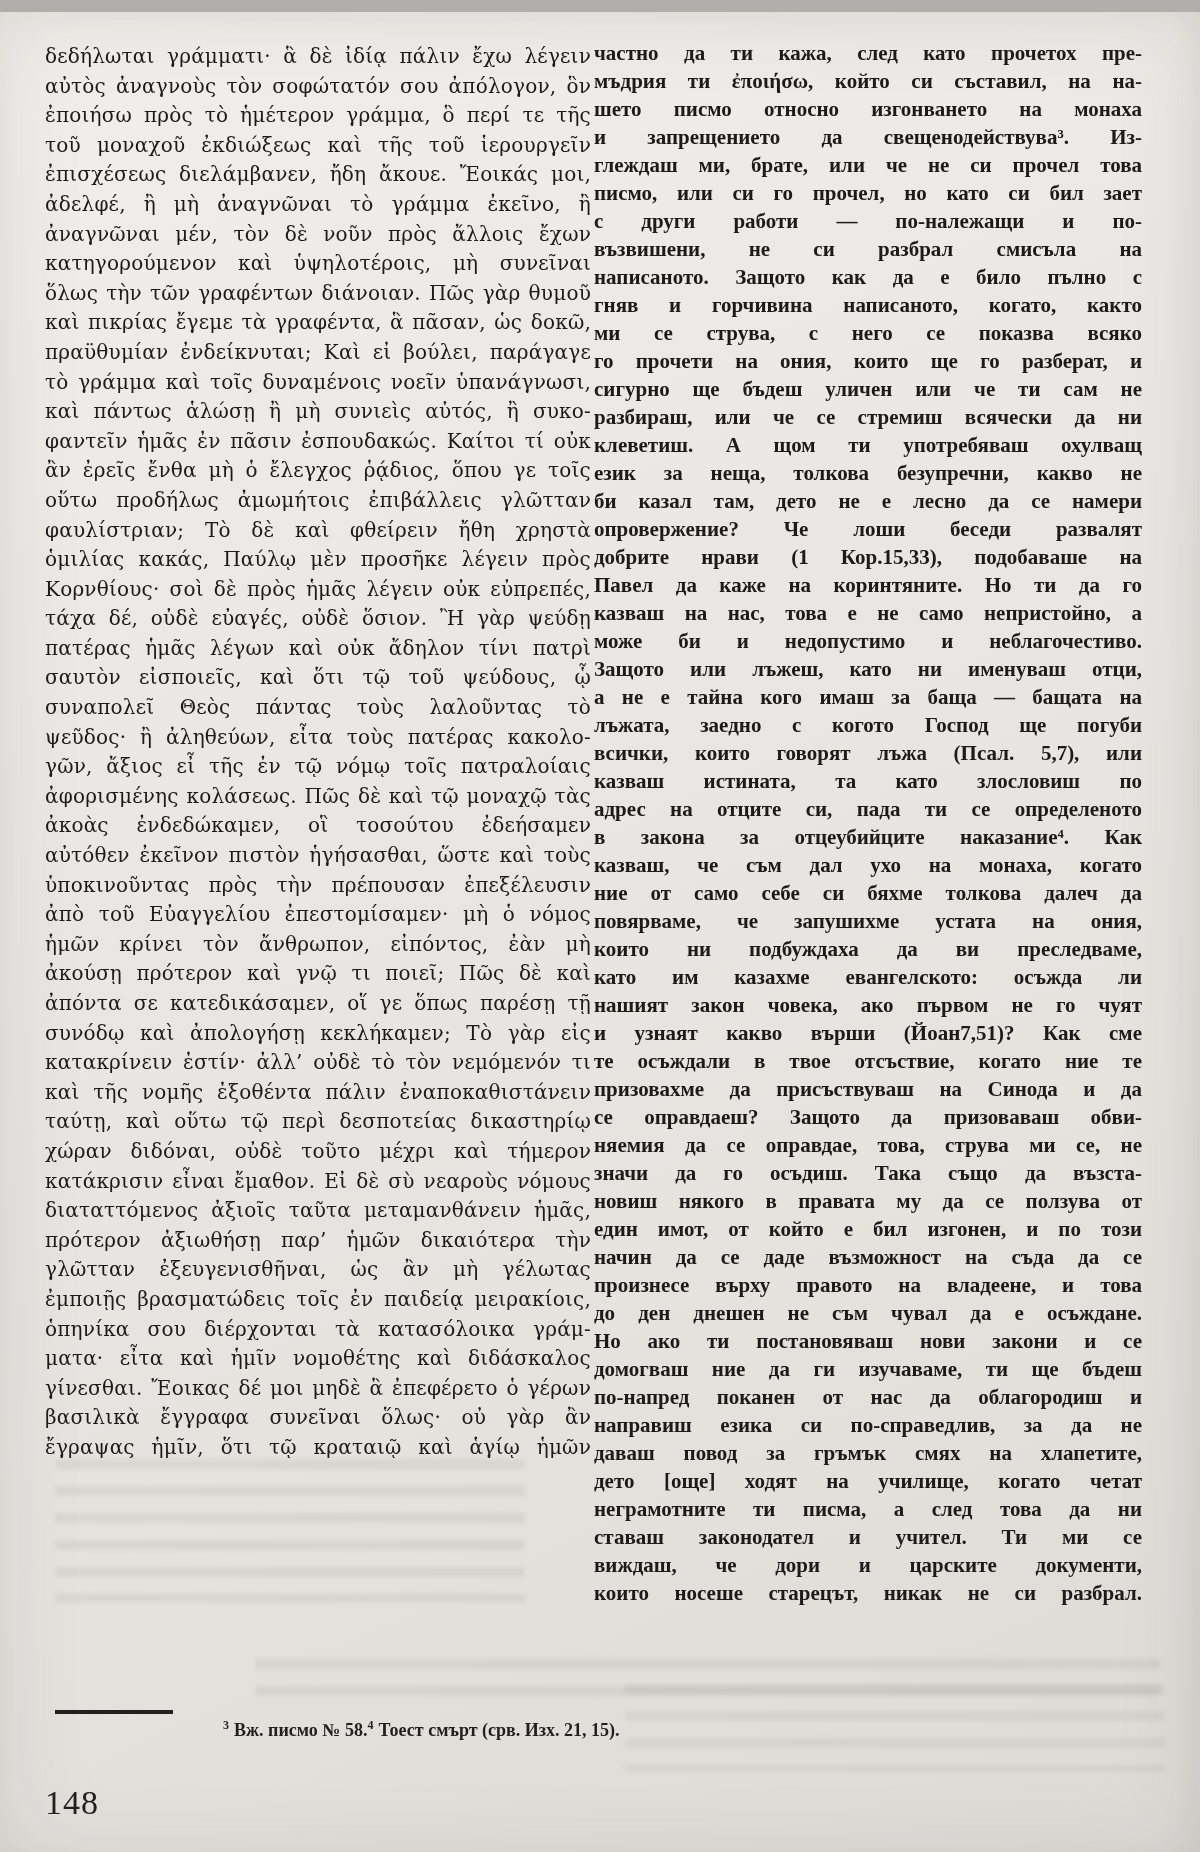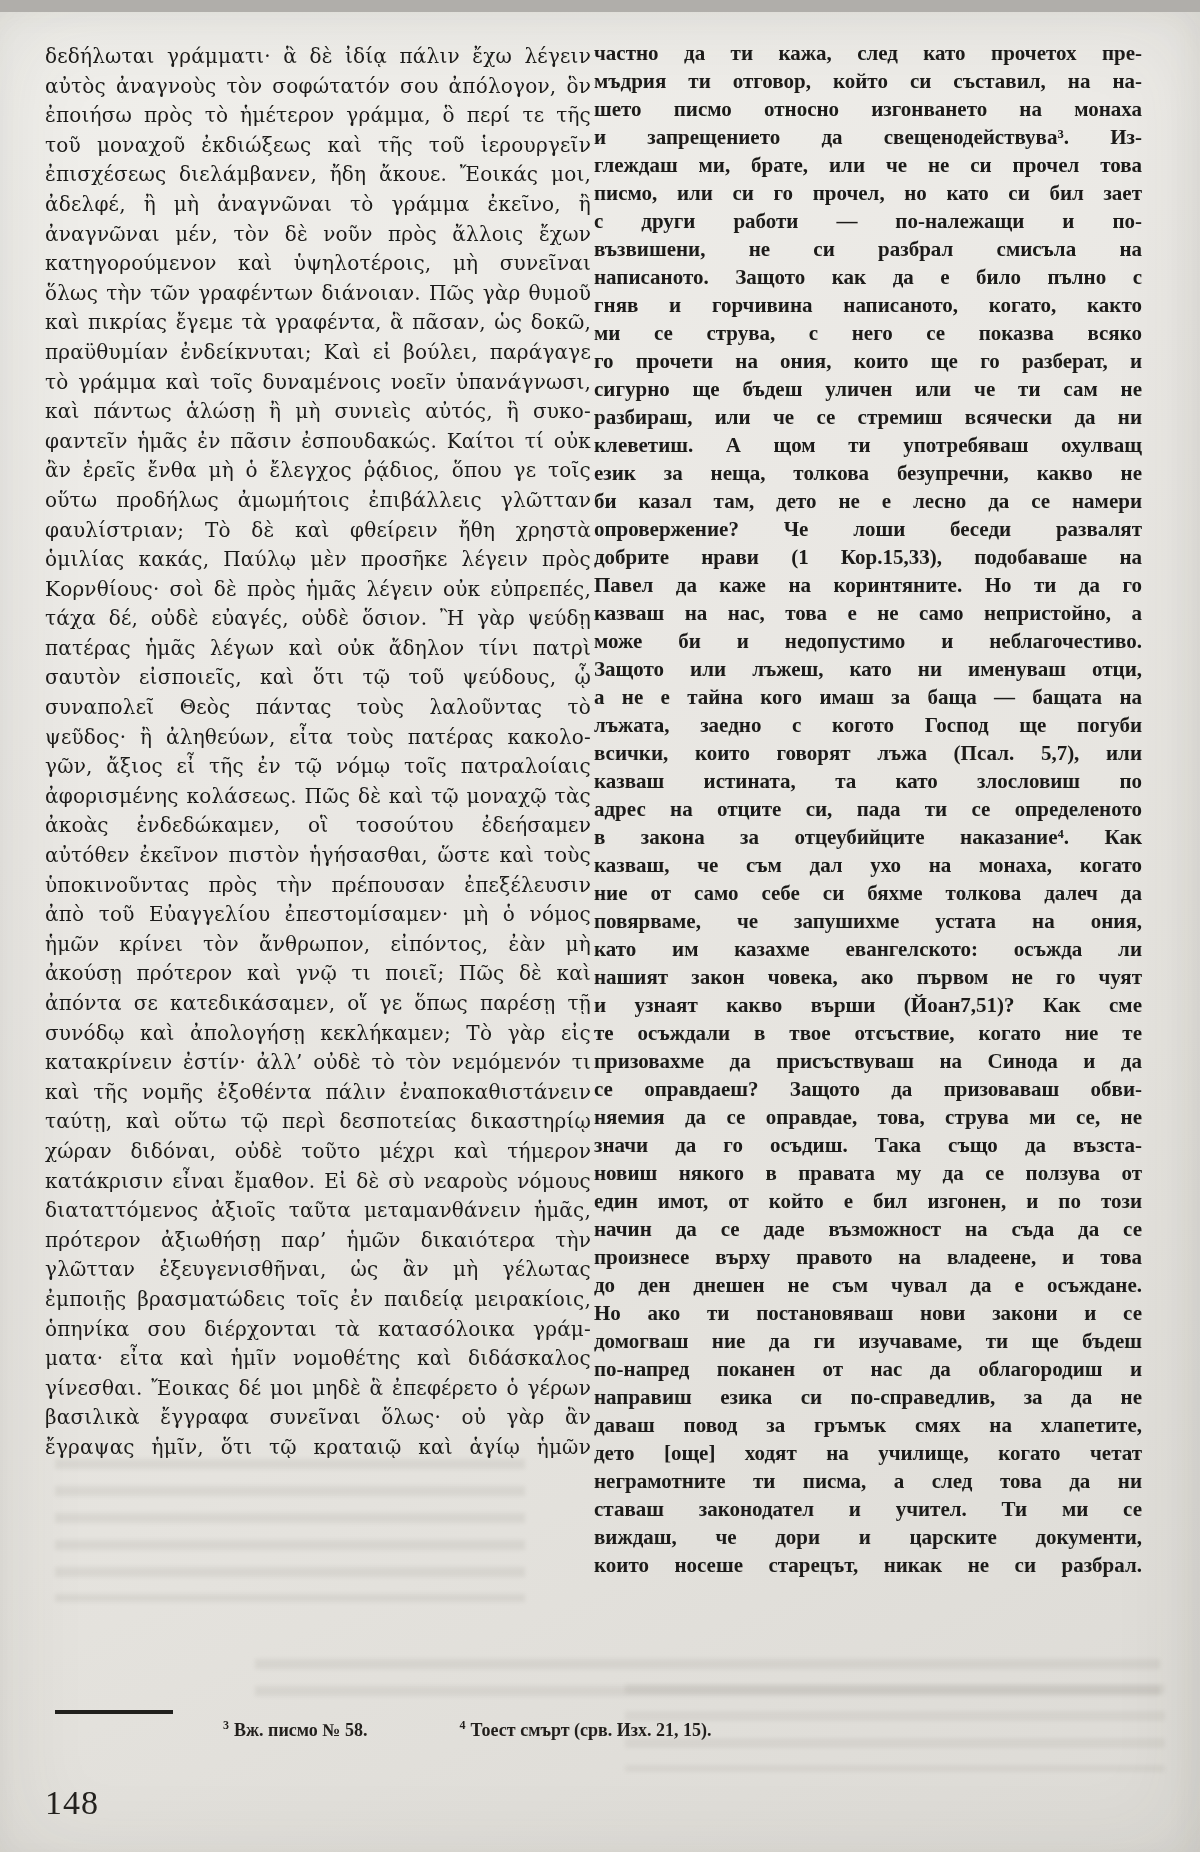--- a/index.html
+++ b/index.html
@@ -32,21 +32,21 @@
     font-family:"Liberation Serif","DejaVu Serif",serif;
     font-size:21px; line-height:28px; height:28px;
     font-weight:700;
   }
   .footnote-rule {
     position:absolute; left:55px; top:1698px;
     width:118px; height:4px; background:#21201d;
   }
   .footnotes {
     position:absolute; left:45px; top:1706px; width:1100px;
-    display:flex; gap:92px; padding-left:178px; box-sizing:border-box;
+    display:flex; padding-left:178px; box-sizing:border-box;
     font-family:"Liberation Serif","DejaVu Serif",serif;
     font-size:18px; font-weight:700; color:#221f1c;text-align:center;
   }
   .footnotes sup { font-size:12px; margin-right:5px; }
   .page-number {
     position:absolute; left:45px; top:1772px;
     font-family:"Liberation Serif","DejaVu Serif",serif;
     font-size:34px; font-weight:400; color:#23211e;
     letter-spacing:1px;
   }
@@ -162,21 +162,21 @@
 
       <div class="line">βασιλικὰ ἔγγραφα συνεῖναι ὅλως· οὐ γὰρ ἂν</div>
 
       <div class="line">ἔγραψας ἡμῖν, ὅτι τῷ κραταιῷ καὶ ἁγίῳ ἡμῶν</div>
     </div>
 
   <div class="col col-bulg">
 
       <div class="line">частно да ти кажа, след като прочетох пре-</div>
 
-      <div class="line">мъдрия ти отговор, който си съставил, на на-</div>
+      <div class="line">мъдрия ти ἐποιήσω, който си съставил, на на-</div>
 
       <div class="line">шето писмо относно изгонването на монаха</div>
 
       <div class="line">и запрещението да свещенодействува³. Из-</div>
 
       <div class="line">глеждаш ми, брате, или че не си прочел това</div>
 
       <div class="line">писмо, или си го прочел, но като си бил зает</div>
 
       <div class="line">с други работи — по-належащи и по-</div>
@@ -225,20 +225,21 @@
       <div class="line">адрес на отците си, пада ти се определеното</div>
 
       <div class="line">в закона за отцеубийците наказание⁴. Как</div>
 
       <div class="line">казваш, че съм дал ухо на монаха, когато</div>
 
       <div class="line">ние от само себе си бяхме толкова далеч да</div>
 
       <div class="line">повярваме, че запушихме устата на ония,</div>
 
+      <div class="line">които ни подбуждаха да ви преследваме,</div>
 
       <div class="line">като им казахме евангелското: осъжда ли</div>
 
       <div class="line">нашият закон човека, ако първом не го чуят</div>
 
       <div class="line">и узнаят какво върши (Йоан7,51)? Как сме</div>
 
       <div class="line">те осъждали в твое отсъствие, когато ние те</div>
 
       <div class="line">призовахме да присъствуваш на Синода и да</div>

